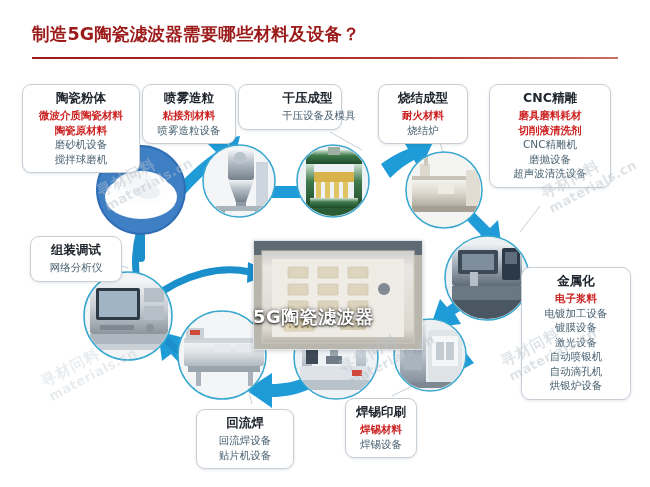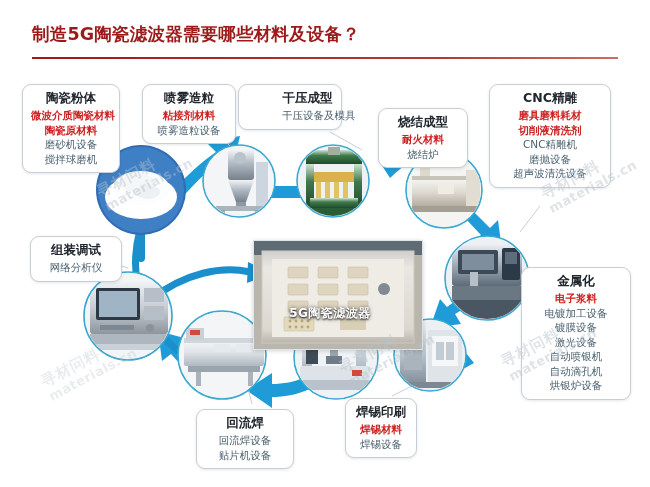--- a/index.html
+++ b/index.html
@@ -56,21 +56,21 @@
   .box .bi.red{color:#cc2222;font-weight:bold;}
 
   
   .center-photo{
     position:absolute;left:253px;top:240px;width:168px;height:108px;
     border:1px solid #dfe4e8;background:#e9e6e0;overflow:hidden;
     box-shadow:0 1px 4px rgba(0,0,0,.18);
   }
   .center-label{
     position:absolute;left:253px;top:305px;width:154px;
-    text-align:center;font-size:12px;font-weight:bold;color:#ffffff;
+    font-size:18px;font-weight:bold;color:#ffffff;
     text-shadow:0 1px 2px rgba(0,0,0,.85),0 0 4px rgba(0,0,0,.6);
     font-family:"DejaVu Sans","Liberation Sans",sans-serif;
     letter-spacing:.5px;
   }
 </style>
 </head>
 <body>
 
 <div id="stage">
 
@@ -380,40 +380,40 @@
           <circle cx="48" cy="86" r="1.4"></circle>
           <circle cx="54" cy="86" r="1.4"></circle>
       </g>
       <rect x="86" y="78" width="26" height="11" rx="1" fill="#d8cfb6"></rect>
       <circle cx="130" cy="48" r="6" fill="#7f8a92"></circle>
       <rect x="8" y="10" width="152" height="92" fill="none" stroke="#cfc9bb" stroke-width="1"></rect>
     </svg>
   </div>
   <div class="center-label">5G陶瓷滤波器</div>
 
-  <div class="box" style="left:22px;top:84px;width:98px;">
+  <div class="box" style="left:22px;top:84px;width:118px;">
     <span class="bt">陶瓷粉体</span>
     <span class="bi red">微波介质陶瓷材料</span>
     <span class="bi red">陶瓷原材料</span>
     <span class="bi">磨砂机设备</span>
     <span class="bi">搅拌球磨机</span>
   </div>
 
   <div class="box" style="left:142px;top:84px;width:94px;">
     <span class="bt">喷雾造粒</span>
     <span class="bi red">粘接剂材料</span>
     <span class="bi">喷雾造粒设备</span>
   </div>
 
   <div class="box" style="left:238px;top:84px;width:104px;padding-left:43px;">
     <span class="bt">干压成型</span>
     <span class="bi">干压设备及模具</span>
   </div>
 
-  <div class="box" style="left:378px;top:84px;width:90px;margin-top:24px;">
+  <div class="box" style="left:378px;top:84px;width:90px;">
     <span class="bt">烧结成型</span>
     <span class="bi red">耐火材料</span>
     <span class="bi">烧结炉</span>
   </div>
 
   <div class="box" style="left:489px;top:84px;width:122px;">
     <span class="bt">CNC精雕</span>
     <span class="bi red">磨具磨料耗材</span>
     <span class="bi red">切削液清洗剂</span>
     <span class="bi">CNC精雕机</span>

